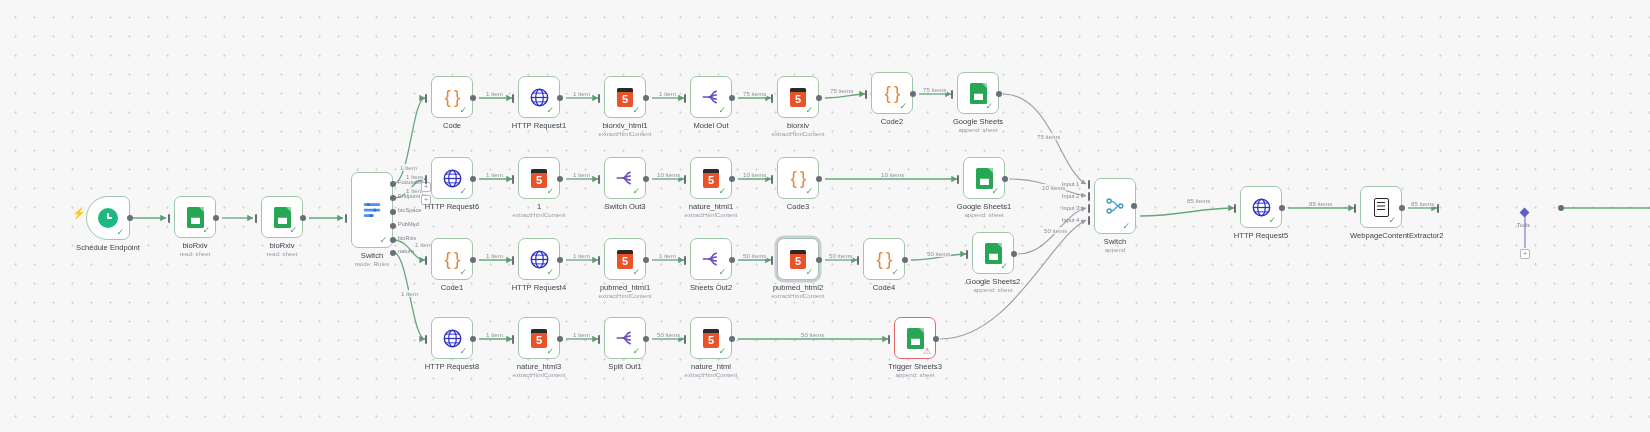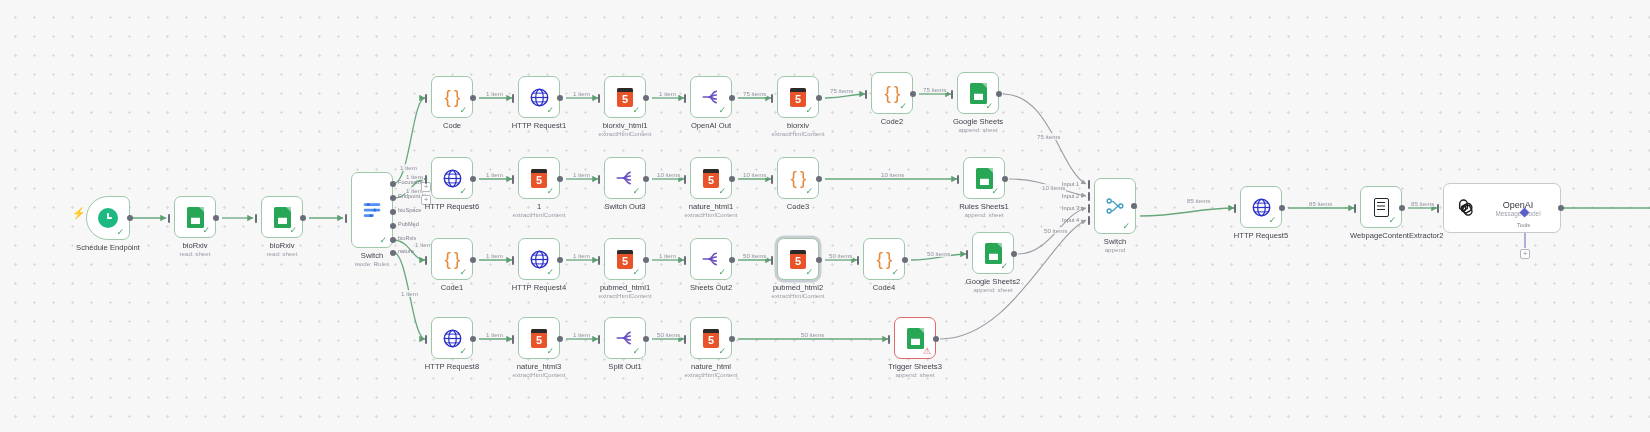--- a/index.html
+++ b/index.html
@@ -368,21 +368,21 @@
   <div class="inbar" style="left:684px; top:94px;"></div>
   <div class="node sq" style="left:690px; top:76px;">
     <svg width="20" height="20" viewBox="0 0 24 24">
       <line x1="2" y1="12" x2="9" y2="12" stroke="#6b4fc0" stroke-width="1.8"></line>
       <path d="M9,12 C14,12 13,5 19,5" stroke="#6b4fc0" stroke-width="1.8" fill="none"></path>
       <path d="M9,12 C14,12 13,9.5 19,9.5" stroke="#6b4fc0" stroke-width="1.8" fill="none"></path>
       <path d="M9,12 C14,12 13,14.5 19,14.5" stroke="#6b4fc0" stroke-width="1.8" fill="none"></path>
       <path d="M9,12 C14,12 13,19 19,19" stroke="#6b4fc0" stroke-width="1.8" fill="none"></path>
     </svg>
     <div class="check">✓</div>
-    <div class="ntitle">OpenAI Out</div>
+    <div class="ntitle">Model Out</div>
   </div>
   <div class="dot" style="left:729px; top:95px;"></div>
   <div class="elabel" style="left:742px; top:90px;">75 items</div>
 
   <div class="inbar" style="left:771px; top:94px;"></div>
   <div class="node sq" style="left:777px; top:76px;">
     <div class="html5">5</div>
     <div class="check">✓</div>
     <div class="ntitle">biorxiv</div>
     <div class="nsub">extractHtmlContent</div>
@@ -465,21 +465,21 @@
     <div class="check">✓</div>
     <div class="ntitle">Code3</div>
   </div>
   <div class="dot" style="left:816px; top:176px;"></div>
   <div class="elabel" style="left:880px; top:171px;">10 items</div>
 
   <div class="inbar" style="left:957px; top:175px;"></div>
   <div class="node sq" style="left:963px; top:157px;">
     <div class="gsheet"></div>
     <div class="check">✓</div>
-    <div class="ntitle">Rules Sheets1</div>
+    <div class="ntitle">Google Sheets1</div>
     <div class="nsub">append: sheet</div>
   </div>
   <div class="dot" style="left:1002px; top:176px;"></div>
   <div class="elabel" style="left:1041px; top:184px;">10 items</div>
 
   <div class="inbar" style="left:425px; top:256px;"></div>
   <div class="node sq" style="left:431px; top:238px;">
     <span class="brace">{&nbsp;}</span>
     <div class="check">✓</div>
     <div class="ntitle">Code1</div>
@@ -657,32 +657,18 @@
   <div class="inbar" style="left:1354px; top:204px;"></div>
   <div class="node sq" style="left:1360px; top:186px;">
     <div class="doc"></div>
     <div class="check">✓</div>
     <div class="ntitle wrap">WebpageContentExtractor2</div>
   </div>
   <div class="dot" style="left:1399px; top:205px;"></div>
   <div class="elabel" style="left:1410px; top:200px;">85 items</div>
 
   <div class="inbar" style="left:1437px; top:204px;"></div>
-  <div class="node wide" style="left:1443px; top:183px;">
-    <svg width="23" height="23" viewBox="0 0 24 24" style="flex:none;">
-      <g fill="none" stroke="#1c1c1c" stroke-width="1.5" stroke-linejoin="round">
-        <path d="M12,3.2 C14.2,3.2 16,5 16,7.2 L16,12 L12,14.3 L8,12 L8,7.2 C8,5 9.8,3.2 12,3.2 Z"></path>
-        <path d="M20.2,9 C21.3,10.9 20.6,13.3 18.7,14.4 L14.6,16.8 L10.5,14.5 L10.5,9.8 L14.6,7.5 C16.5,6.4 18.9,7.1 20.2,9 Z"></path>
-        <path d="M18.7,18.4 C16.8,19.5 14.4,18.8 13.3,16.9 L11,12.9 L13.3,8.8 L18,8.8 L20.3,12.9 C21.4,14.8 20.7,17.2 18.7,18.4 Z"></path>
-      </g>
-      <circle cx="12" cy="12" r="2.4" fill="none" stroke="#1c1c1c" stroke-width="1.4"></circle>
-    </svg>
-    <div style="display:flex;flex-direction:column;align-items:center;flex:1;margin-right:6px;">
-      <span class="wlabel">OpenAI</span>
-      <span class="nsub2">Message Model</span>
-    </div>
-  </div>
   <div class="dot" style="left:1558px; top:205px;"></div>
   <div class="diamond" style="left:1521px; top:209px;"></div>
   <div class="plabel" style="left:1517px; top:222px;">Tools</div>
   <div class="plusbox" style="left:1520px; top:249px;">+</div>
 
 </div>
 
 </body></html>

